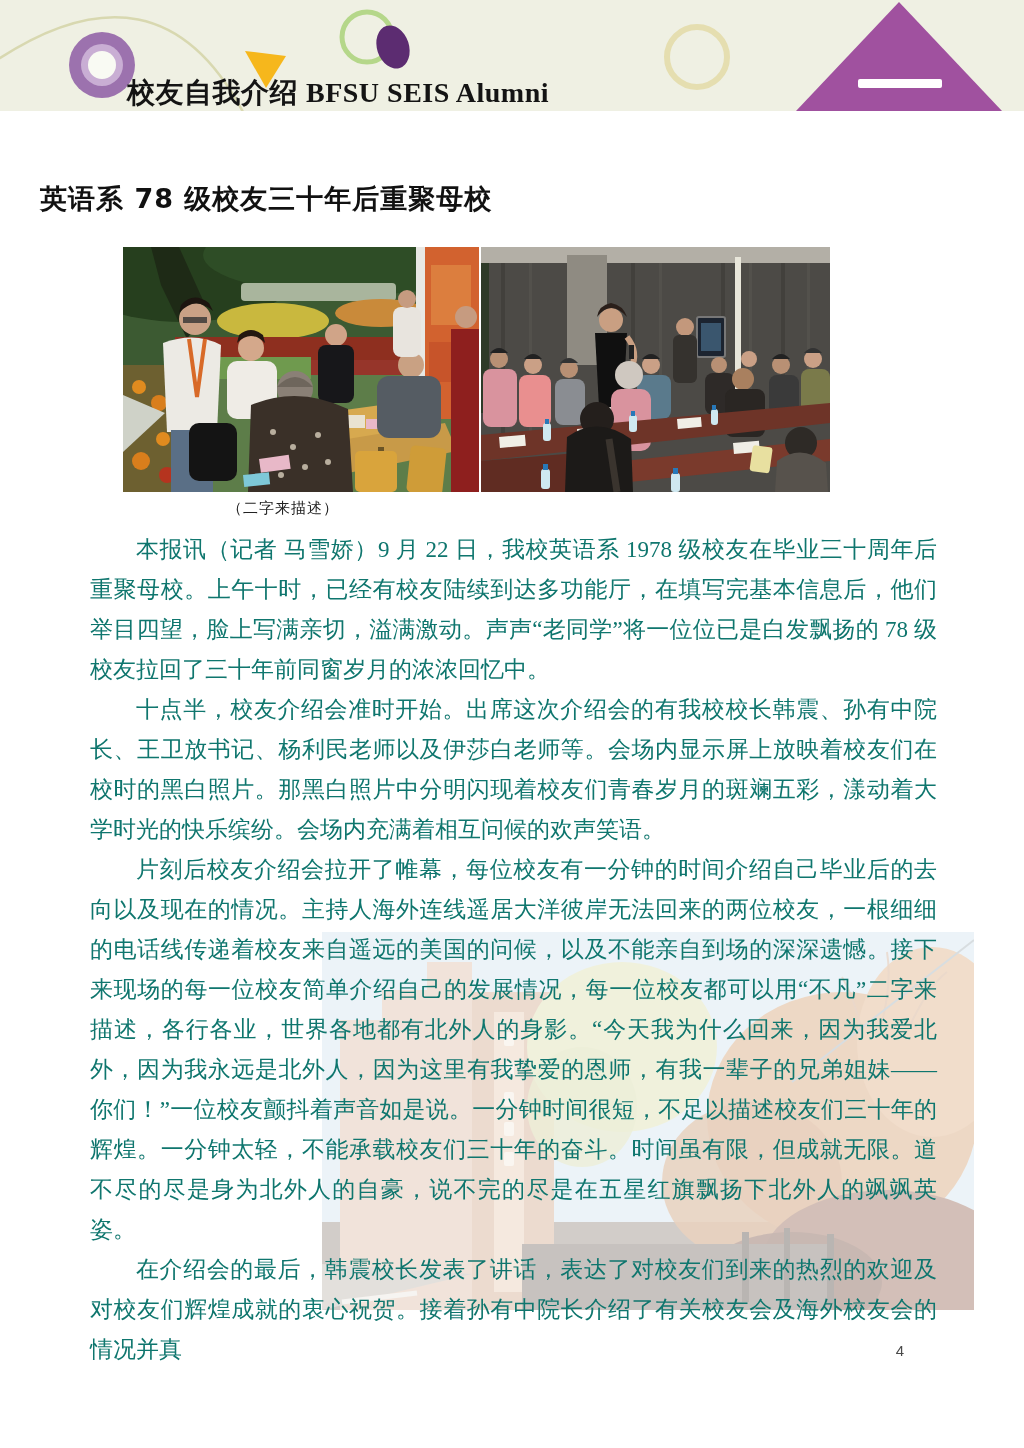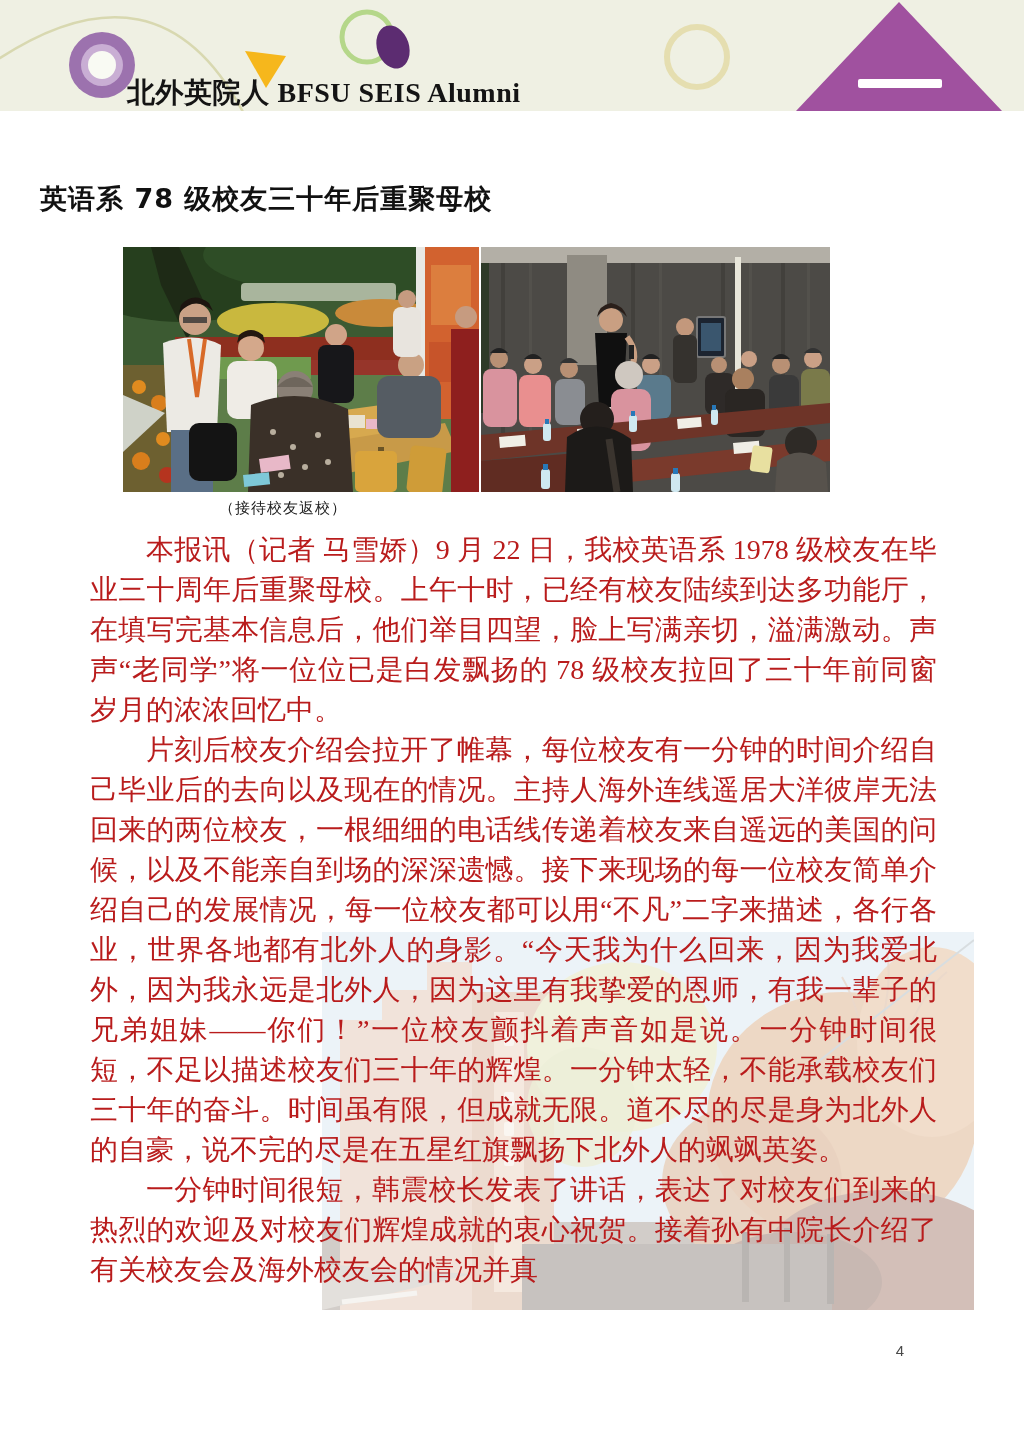--- a/index.html
+++ b/index.html
@@ -40,21 +40,21 @@
   .watermark{
     position:absolute;left:322px;top:932px;width:652px;height:378px;
     opacity:.38;z-index:0;pointer-events:none;
   }
   
   .article-body{
     position:absolute;left:90px;top:530px;width:847px;z-index:1;
   }
   .article-body p{
     margin:0;text-indent:2em;text-align:justify;
-    font-size:28px;line-height:40px;color:#b91c1c;
+    font-size:23px;line-height:40px;color:#0f766e;
   }
   
   .page-number{
     position:absolute;left:860px;top:1342px;width:80px;text-align:center;
     font-size:15px;color:#4a4a4a;font-family:"Liberation Sans",sans-serif;
   }
 </style>
 </head>
 <body>
 
@@ -78,21 +78,21 @@
       <ellipse cx="393" cy="47" rx="16" ry="22" transform="rotate(-18 393 47)" fill="#5c2c71"></ellipse>
 
       <circle cx="697" cy="57" r="30" fill="none" stroke="#e5deb0" stroke-width="6"></circle>
 
       <g>
         <polygon points="899,2 1002,111 796,111" fill="#a0519f"></polygon>
         <rect x="858" y="79" width="84" height="9" rx="2" fill="#ffffff"></rect>
       </g>
     </svg>
     <div class="masthead">
-      <span class="zh">北外英院人</span><span class="en">BFSU SEIS Alumni</span>
+      <span class="zh">校友自我介绍</span><span class="en">BFSU SEIS Alumni</span>
     </div>
   </div>
 
   <div class="article-title">英语系 78 级校友三十年后重聚母校</div>
 
   <div class="photo photo-left">
     <svg width="356" height="245" viewBox="0 0 356 245">
       <rect width="356" height="245" fill="#5d7d49"></rect>
       <rect width="356" height="125" fill="#3c5a32"></rect>
       <ellipse cx="60" cy="20" rx="120" ry="55" fill="#263f1e"></ellipse>
@@ -255,21 +255,21 @@
       <rect x="272" y="198" width="20" height="26" rx="3" fill="#e8e0a0" transform="rotate(8 272 198)"></rect>
 
       <circle cx="116" cy="172" r="17" fill="#241f1c"></circle>
       <path d="M86 190 Q116 168 150 192 L152 245 L84 245 Z" fill="#1c1a18"></path>
       <path d="M128 192 L136 245" stroke="#3a342e" stroke-width="7"></path>
       <circle cx="320" cy="196" r="16" fill="#2e2a26"></circle>
       <path d="M296 214 Q320 196 345 216 L347 245 L294 245 Z" fill="#57524c"></path>
     </svg>
   </div>
 
-  <div class="caption caption-left">（接待校友返校）</div>
+  <div class="caption caption-left">（二字来描述）</div>
 
   <div class="watermark">
     <svg width="652" height="378" viewBox="0 0 652 378">
       <rect width="652" height="300" fill="#cfe2ee"></rect>
       <rect y="290" width="652" height="88" fill="#8a7e74"></rect>
 
       <polygon points="18,88 60,88 60,58 105,58 105,30 150,30 150,60 232,60 232,378 18,378" fill="#dcb89f"></polygon>
       <rect x="150" y="60" width="82" height="318" fill="#cfa382"></rect>
       <rect x="172" y="80" width="30" height="280" fill="#e6c8ae"></rect>
       <g fill="#f4ece0" opacity=".9">
@@ -301,19 +301,20 @@
       <polygon points="0,332 150,342 0,378" fill="#b8b0a6"></polygon>
       <line x1="20" y1="370" x2="95" y2="361" stroke="#e8e4dc" stroke-width="5"></line>
       <rect x="420" y="300" width="7" height="70" fill="#4a4038"></rect>
       <rect x="462" y="296" width="6" height="74" fill="#4a4038"></rect>
       <rect x="505" y="302" width="7" height="70" fill="#4a4038"></rect>
     </svg>
   </div>
 
   <div class="article-body">
     <p>本报讯（记者 马雪娇）9 月 22 日，我校英语系 1978 级校友在毕业三十周年后重聚母校。上午十时，已经有校友陆续到达多功能厅，在填写完基本信息后，他们举目四望，脸上写满亲切，溢满激动。声声“老同学”将一位位已是白发飘扬的 78 级校友拉回了三十年前同窗岁月的浓浓回忆中。</p>
+    <p>十点半，校友介绍会准时开始。出席这次介绍会的有我校校长韩震、孙有中院长、王卫放书记、杨利民老师以及伊莎白老师等。会场内显示屏上放映着校友们在校时的黑白照片。那黑白照片中分明闪现着校友们青春岁月的斑斓五彩，漾动着大学时光的快乐缤纷。会场内充满着相互问候的欢声笑语。</p>
     <p>片刻后校友介绍会拉开了帷幕，每位校友有一分钟的时间介绍自己毕业后的去向以及现在的情况。主持人海外连线遥居大洋彼岸无法回来的两位校友，一根细细的电话线传递着校友来自遥远的美国的问候，以及不能亲自到场的深深遗憾。接下来现场的每一位校友简单介绍自己的发展情况，每一位校友都可以用“不凡”二字来描述，各行各业，世界各地都有北外人的身影。“今天我为什么回来，因为我爱北外，因为我永远是北外人，因为这里有我挚爱的恩师，有我一辈子的兄弟姐妹——你们！”一位校友颤抖着声音如是说。一分钟时间很短，不足以描述校友们三十年的辉煌。一分钟太轻，不能承载校友们三十年的奋斗。时间虽有限，但成就无限。道不尽的尽是身为北外人的自豪，说不完的尽是在五星红旗飘扬下北外人的飒飒英姿。</p>
-    <p>一分钟时间很短，韩震校长发表了讲话，表达了对校友们到来的热烈的欢迎及对校友们辉煌成就的衷心祝贺。接着孙有中院长介绍了有关校友会及海外校友会的情况并真</p>
+    <p>在介绍会的最后，韩震校长发表了讲话，表达了对校友们到来的热烈的欢迎及对校友们辉煌成就的衷心祝贺。接着孙有中院长介绍了有关校友会及海外校友会的情况并真</p>
   </div>
 
   <div class="page-number">4</div>
 
 </div>
 
 </body></html>

